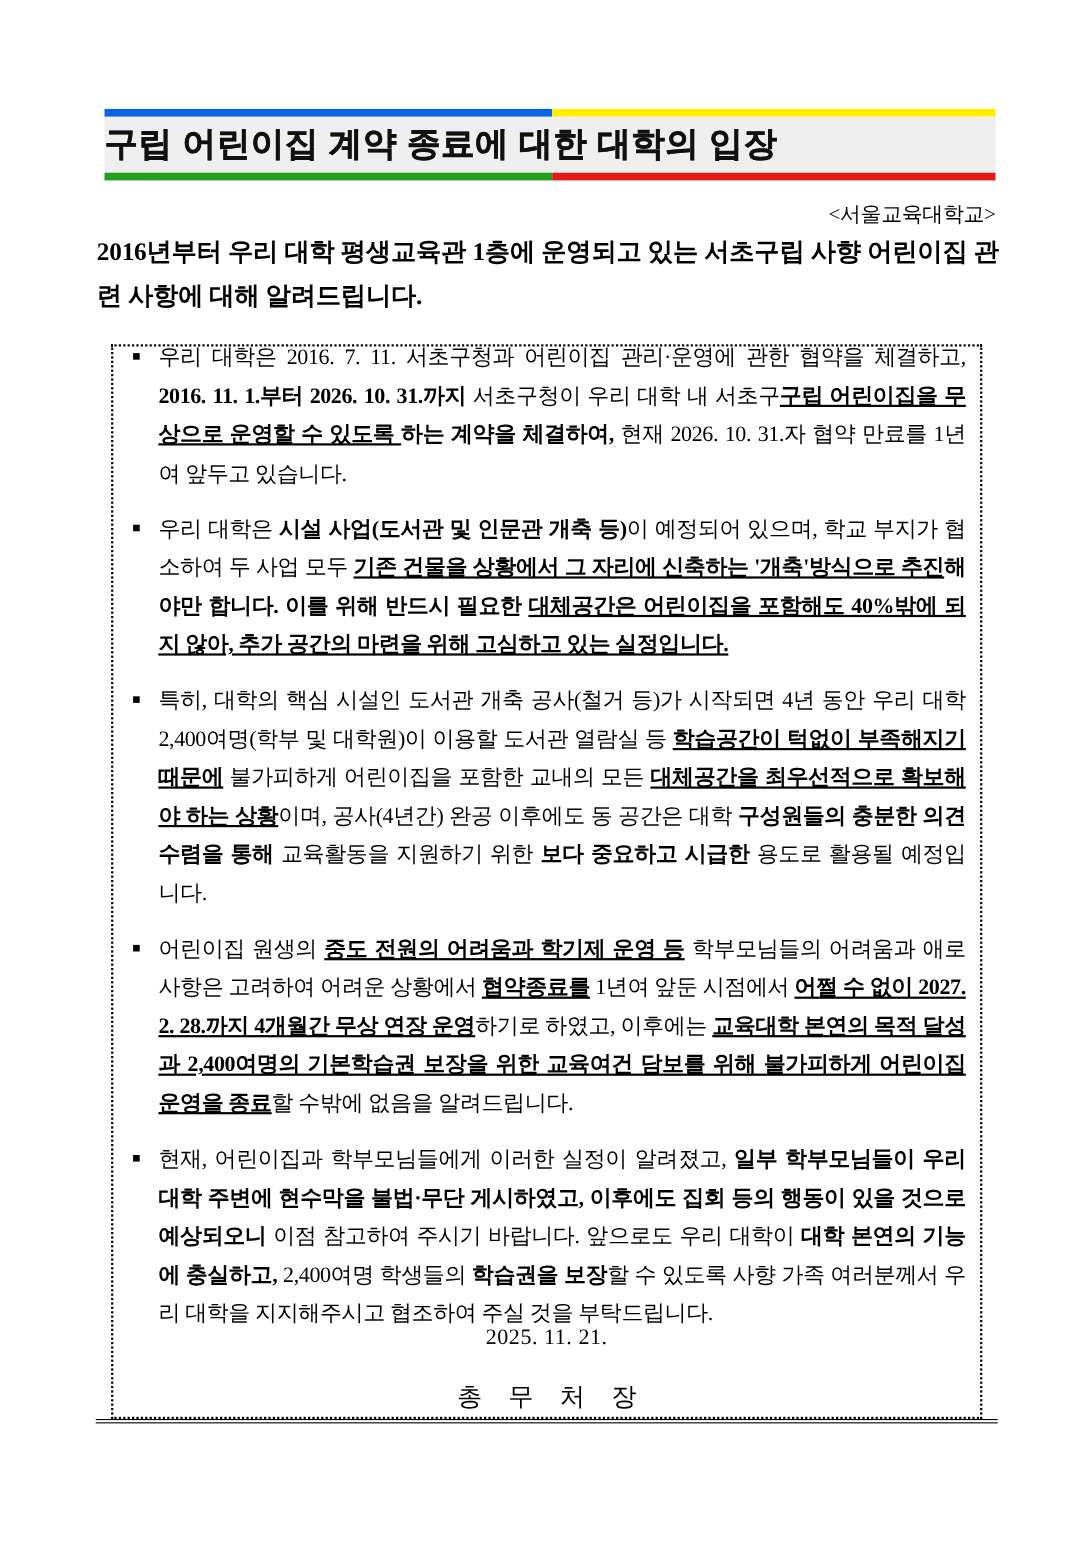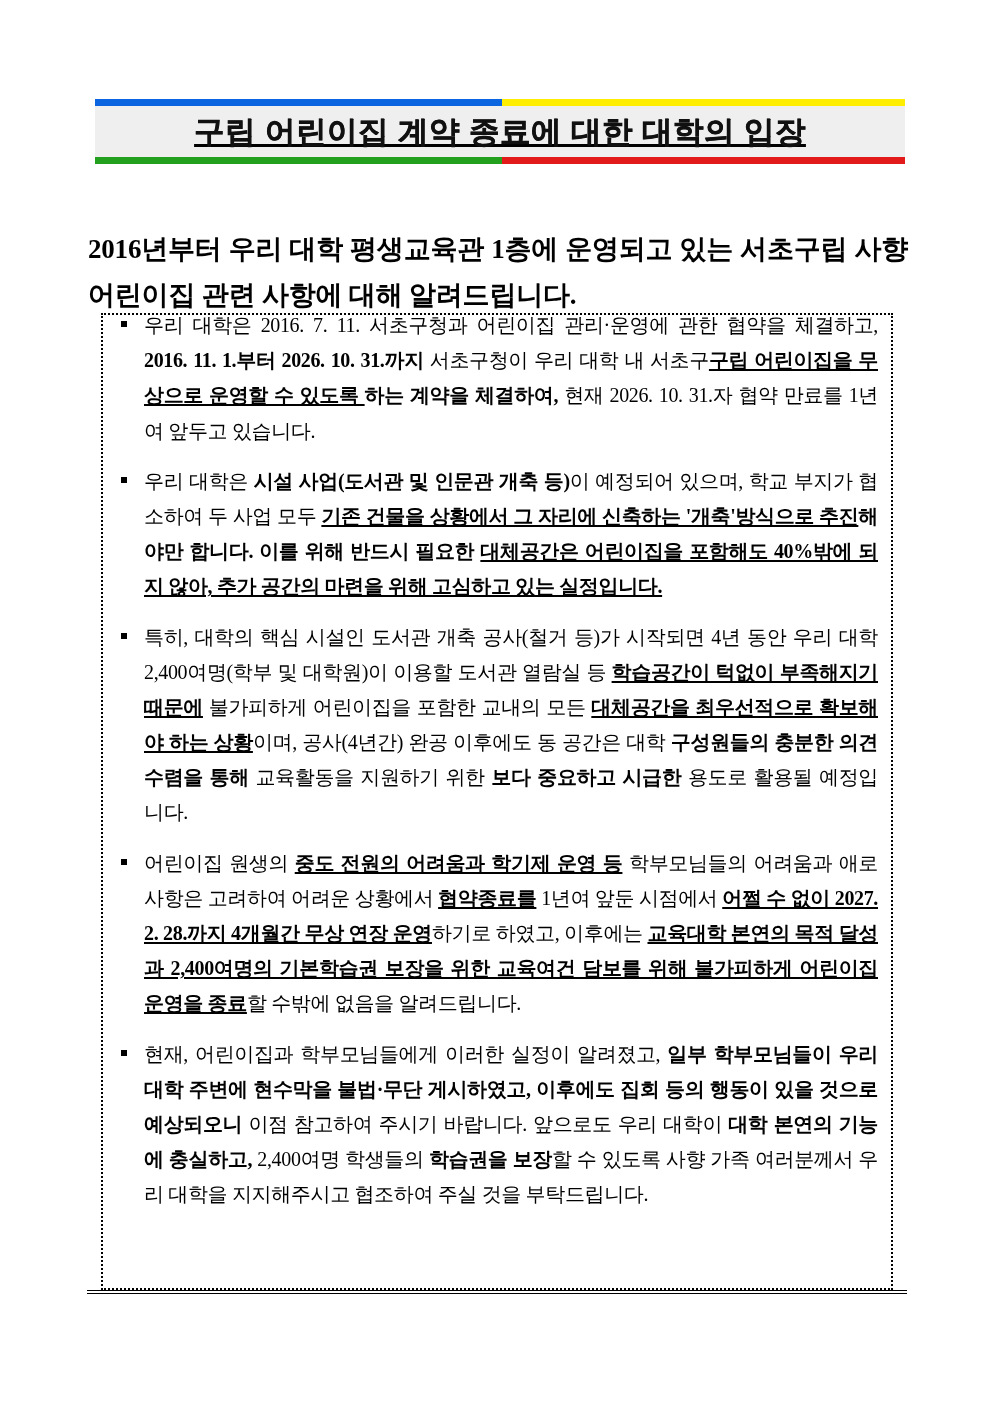--- a/index.html
+++ b/index.html
@@ -36,23 +36,22 @@
     width: 100%;
     height: 7px;
     line-height: 0;
   }
   .bar-seg { height: 7px; }
   .bar-left  { width: 50.3%; }
   .bar-right { width: 49.7%; }
 
   .title-bg {
     background: #efefef;
-    text-align: center;
+    text-align: left;
     padding: 6px 0 7px 0;
-    text-decoration: underline;
   }
   .title-text {
     font-family: "Liberation Sans", "DejaVu Sans", sans-serif;
     font-weight: bold;
     font-size: 30.5px;
     letter-spacing: 0.5px;
     color: #111111;
     white-space: nowrap;
     line-height: 1.25;
     -webkit-text-stroke: 0.5px #111111;
@@ -66,23 +65,23 @@
     width: 810px;
     text-align: right;
     font-size: 19px;
     letter-spacing: -0.3px;
   }
 
   
   .intro {
     position: absolute;
     left: 88px;
-    top: 226px;
+    top: 209px;
     width: 820px;
-    font-size: 27px;
+    font-size: 23px;
     line-height: 1.72;
     text-align: justify;
     text-justify: inter-character;
     letter-spacing: -0.2px;
     font-weight: 600;
   }
   .intro .b { font-weight: bold; }
 
   
   .content-box {
@@ -166,31 +165,36 @@
     </div>
     <div class="title-bg" style="background: rgb(239, 239, 239);">
       <div class="title-text">구립 어린이집 계약 종료에 대한 대학의 입장</div>
     </div>
     <div class="bar-row">
       <div class="bar-seg bar-left" style="background: rgb(34, 160, 30);"></div>
       <div class="bar-seg bar-right" style="background: rgb(226, 26, 26);"></div>
     </div>
   </div>
 
+  <div class="attribution">&lt;서울교육대학교&gt;</div>
 
   <div class="intro">
     <span class="b">2016년부터 우리 대학 평생교육관 1층에 운영되고 있는 서초구립 사향 어린이집 관련 사항에 대해 알려드립니다.</span>
   </div>
 
   <div class="content-box"></div>
 
   <div class="bullets">
       <div class="bullet-item"><span class="bullet-marker"></span><span>우리 대학은 2016. 7. 11. 서초구청과 어린이집 관리·운영에 관한 협약을 체결하고, </span><span class="b">2016. 11. 1.부터 2026. 10. 31.까지</span><span> 서초구청이 우리 대학 내 서초구</span><span class="u">구립 어린이집을 무상으로 운영할 수 있도록 </span><span class="b">하는 계약을 체결하여,</span><span> 현재 2026. 10. 31.자 협약 만료를 1년여 앞두고 있습니다.</span></div>
       <div class="bullet-item"><span class="bullet-marker"></span><span>우리 대학은 </span><span class="b">시설 사업(도서관 및 인문관 개축 등)</span><span>이 예정되어 있으며, 학교 부지가 협소하여 두 사업 모두 </span><span class="u">기존 건물을 상황에서 그 자리에 신축하는 '개축'방식으로 추진</span><span class="b">해야만 합니다. 이를 위해 </span><span class="b">반드시 필요한 </span><span class="u">대체공간은 어린이집을 포함해도 40%밖에 되지 않아, 추가 공간의 마련을 위해 고심하고 있는 실정입니다.</span></div>
       <div class="bullet-item"><span class="bullet-marker"></span><span>특히, 대학의 핵심 시설인 도서관 개축 공사(철거 등)가 시작되면 4년 동안 우리 대학 2,400여명(학부 및 대학원)이 이용할 도서관 열람실 등 </span><span class="u">학습공간이 턱없이 부족해지기 때문에</span><span> 불가피하게 어린이집을 포함한 교내의 모든 </span><span class="u">대체공간을 최우선적으로 확보해야 하는 상황</span><span>이며, 공사(4년간) 완공 이후에도 동 공간은 대학 </span><span class="b">구성원들의 충분한 의견수렴을 통해</span><span> 교육활동을 지원하기 위한 </span><span class="b">보다 중요하고 시급한</span><span> 용도로 활용될 예정입니다.</span></div>
       <div class="bullet-item"><span class="bullet-marker"></span><span>어린이집 원생의 </span><span class="u">중도 전원의 어려움과 학기제 운영 등</span><span> 학부모님들의 어려움과 애로사항은 고려하여 어려운 상황에서 </span><span class="u">협약종료를</span><span> 1년여 앞둔 시점에서 </span><span class="u">어쩔 수 없이 2027. 2. 28.까지 4개월간 무상 연장 운영</span><span>하기로 하였고, 이후에는 </span><span class="u">교육대학 본연의 목적 달성과 2,400여명의 기본학습권 보장을 위한 교육여건 담보를 위해 불가피하게 어린이집 운영을 종료</span><span>할 수밖에 없음을 알려드립니다.</span></div>
       <div class="bullet-item"><span class="bullet-marker"></span><span>현재, 어린이집과 학부모님들에게 이러한 실정이 알려졌고, </span><span class="b">일부 학부모님들이 우리 대학 주변에 현수막을 불법·무단 게시하였고, 이후에도 집회 등의 행동이 있을 것으로 예상되오니</span><span> 이점 참고하여 주시기 바랍니다. 앞으로도 우리 대학이 </span><span class="b">대학 본연의 기능에 충실하고,</span><span> 2,400여명 학생들의 </span><span class="b">학습권을 보장</span><span>할 수 있도록 사향 가족 여러분께서 우리 대학을 지지해주시고 협조하여 주실 것을 부탁드립니다.</span></div>
     </div>
 
+  <div class="footer">
+    <div class="date-line">2025. 11. 21.</div>
+    <div class="signature-line">총 무 처 장</div>
+  </div>
 
   <div class="double-rule"></div>
 
 </div>
 
 </body></html>

